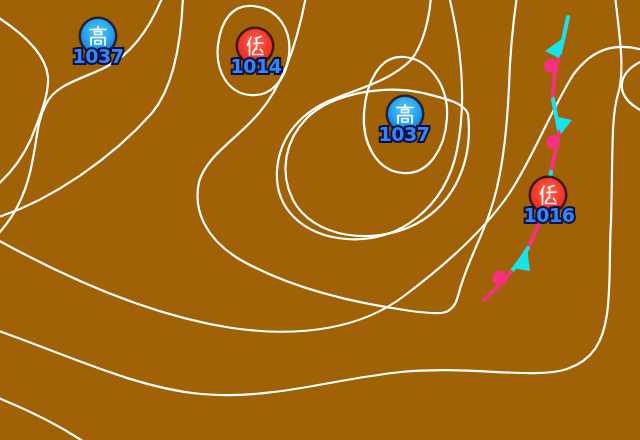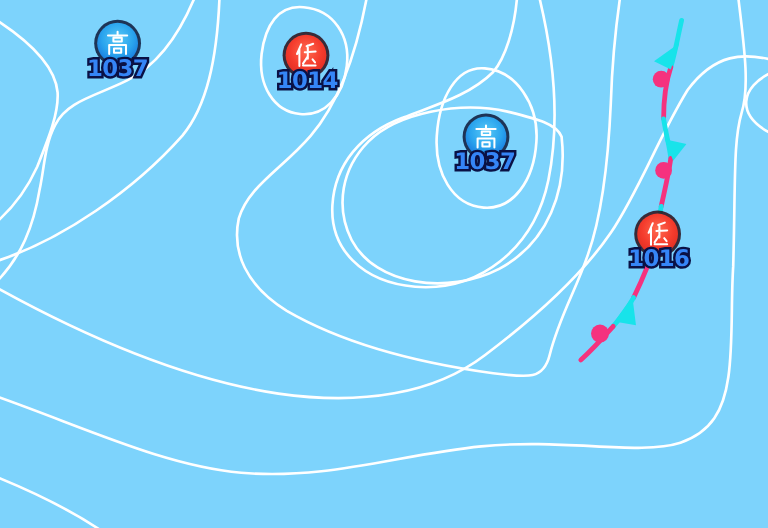--- a/index.html
+++ b/index.html
@@ -8,21 +8,21 @@
     width: 640px;
     height: 440px;
     background: #000;
     overflow: hidden;
     font-family: "DejaVu Sans", "Liberation Sans", sans-serif;
   }
   .map-stage {
     position: relative;
     width: 640px;
     height: 440px;
-    background: #7dd3fc;
+    background: #a16207;
   }
   svg { display: block; }
   .isobar {
     fill: none;
     stroke: #ffffff;
     stroke-width: 2.2;
     stroke-linecap: round;
   }
   .front-seg {
     fill: none;

